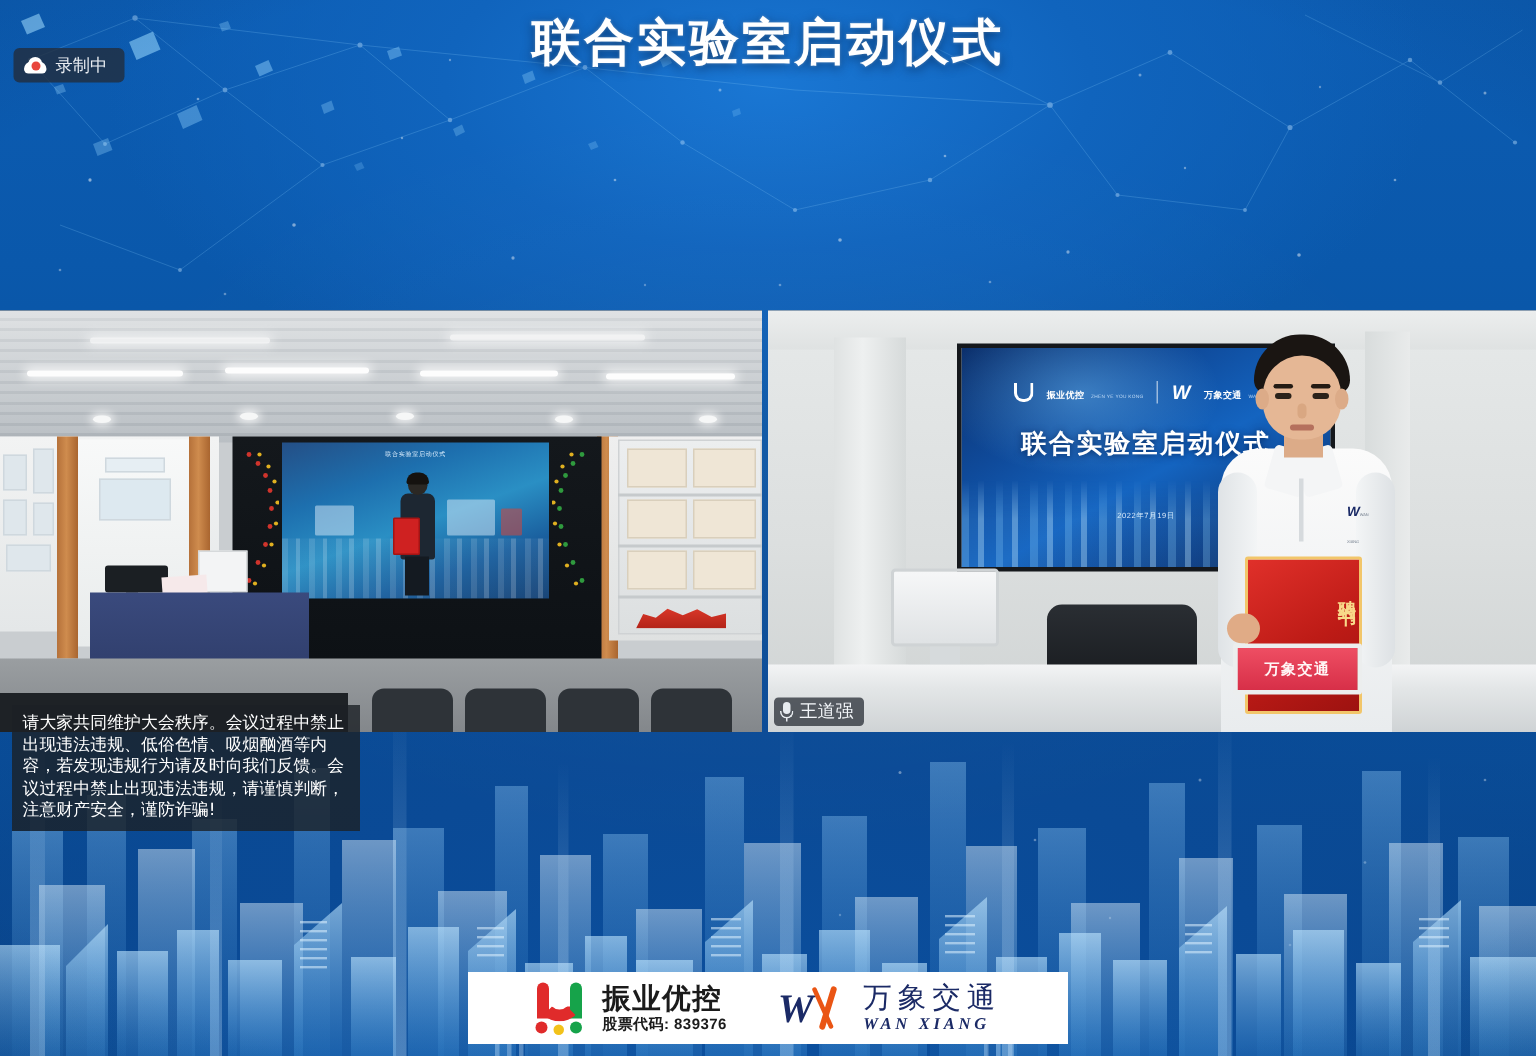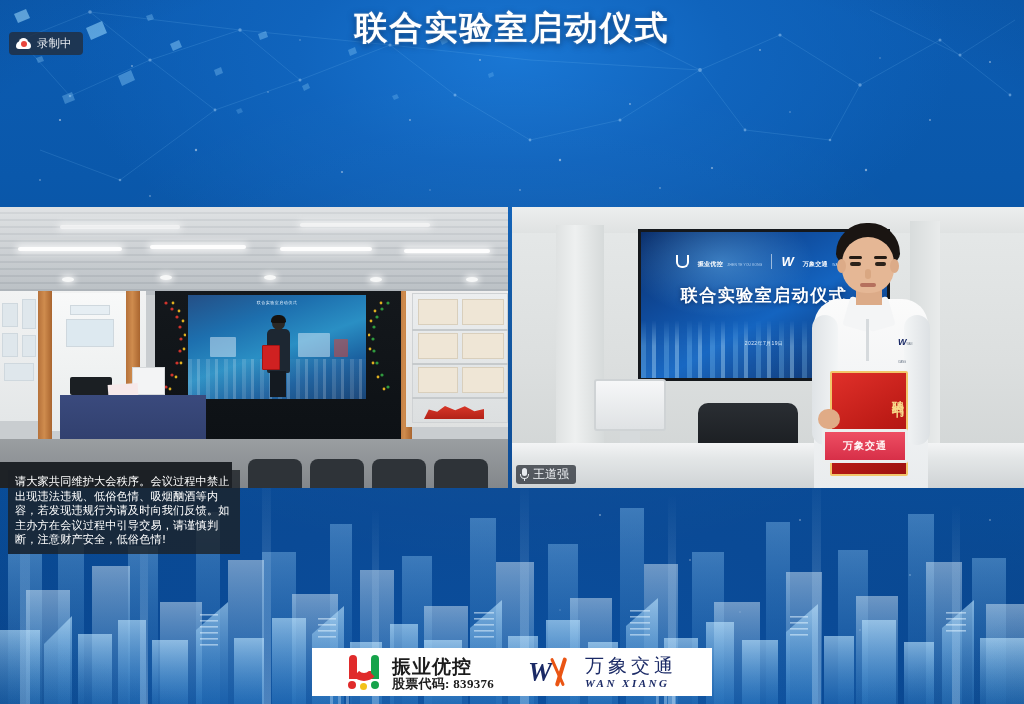--- a/index.html
+++ b/index.html
@@ -291,22 +291,22 @@
   .u-left{position:absolute;left:2px;top:0;width:8px;height:24px;background:#e02b2b;border-radius:4px 4px 0 0;}
   .u-right{position:absolute;left:24px;top:0;width:8px;height:24px;background:#16a34a;border-radius:4px 4px 0 0;}
   .u-bowl{position:absolute;left:2px;top:8px;width:30px;height:18px;
     border:8px solid transparent;border-bottom-color:#e02b2b;border-radius:0 0 15px 15px;}
   .u-d1{position:absolute;left:1px;top:26px;width:8px;height:8px;border-radius:50%;background:#e02b2b;}
   .u-d2{position:absolute;left:13px;top:28px;width:7px;height:7px;border-radius:50%;background:#f2c21a;}
   .u-d3{position:absolute;left:24px;top:26px;width:8px;height:8px;border-radius:50%;background:#16a34a;}
   .lg1-txt { display:flex; flex-direction:column; gap:1px; }
   .lg1-name{font-size:19px;font-weight:bold;color:#1b1b1b;letter-spacing:1px;line-height:21px;
     font-family:"DejaVu Sans","Liberation Sans",sans-serif;}
-  .lg1-code{font-size:13px;font-weight:bold;color:#1b1b1b;letter-spacing:.3px;line-height:11px;
-    font-family:Liberation Serif, serif;}
+  .lg1-code{font-size:10px;font-weight:bold;color:#1b1b1b;letter-spacing:.3px;line-height:11px;
+    font-family:Liberation Sans, sans-serif;}
   .lg2 { display:flex; align-items:center; gap:11px; }
   .wx-mark { width:46px; height:32px; position:relative; }
   .wx-w{position:absolute;left:0;top:3px;font-size:27px;font-weight:bold;font-style:italic;
     color:#1b2a66;line-height:27px;letter-spacing:-2px;font-family:"Liberation Serif",serif;}
   .wx-x{position:absolute;left:24px;top:1px;width:16px;height:30px;}
   .wx-x i{position:absolute;left:7px;top:0;width:4px;height:30px;background:#ea5514;
     transform:rotate(17deg);border-radius:2px;display:block;}
   .wx-x i:nth-child(2){transform:rotate(-24deg);background:#ea5514;left:4px;width:3px;}
   .lg2-txt{display:flex;flex-direction:column;gap:1px;}
   .lg2-name{font-size:19px;color:#1b2a66;letter-spacing:4px;line-height:21px;
@@ -758,21 +758,21 @@
           <span class="cap"></span>
             <span class="arc"></span>
             <span class="stem"></span>
         </span>
         <span>王道强</span>
       </div>
     </div>
   </div>
 
   <div class="caption">
-    <div>请大家共同维护大会秩序。会议过程中禁止出现违法违规、低俗色情、吸烟酗酒等内容，若发现违规行为请及时向我们反馈。如主办方在会议过程中引导交易，请谨慎判断，注意财产安全，低俗色情!</div>
+    <div>请大家共同维护大会秩序。会议过程中禁止出现违法违规、低俗色情、吸烟酗酒等内容，若发现违规行为请及时向我们反馈。会议过程中禁止出现违法违规，请谨慎判断，注意财产安全，谨防诈骗!</div>
   </div>
 
   <div class="logobar">
     <div class="lg1">
       <span class="u-mark">
         <span class="u-left"></span>
           <span class="u-right"></span>
           <span class="u-bowl"></span>
         <span class="u-d1"></span>
           <span class="u-d2"></span>

